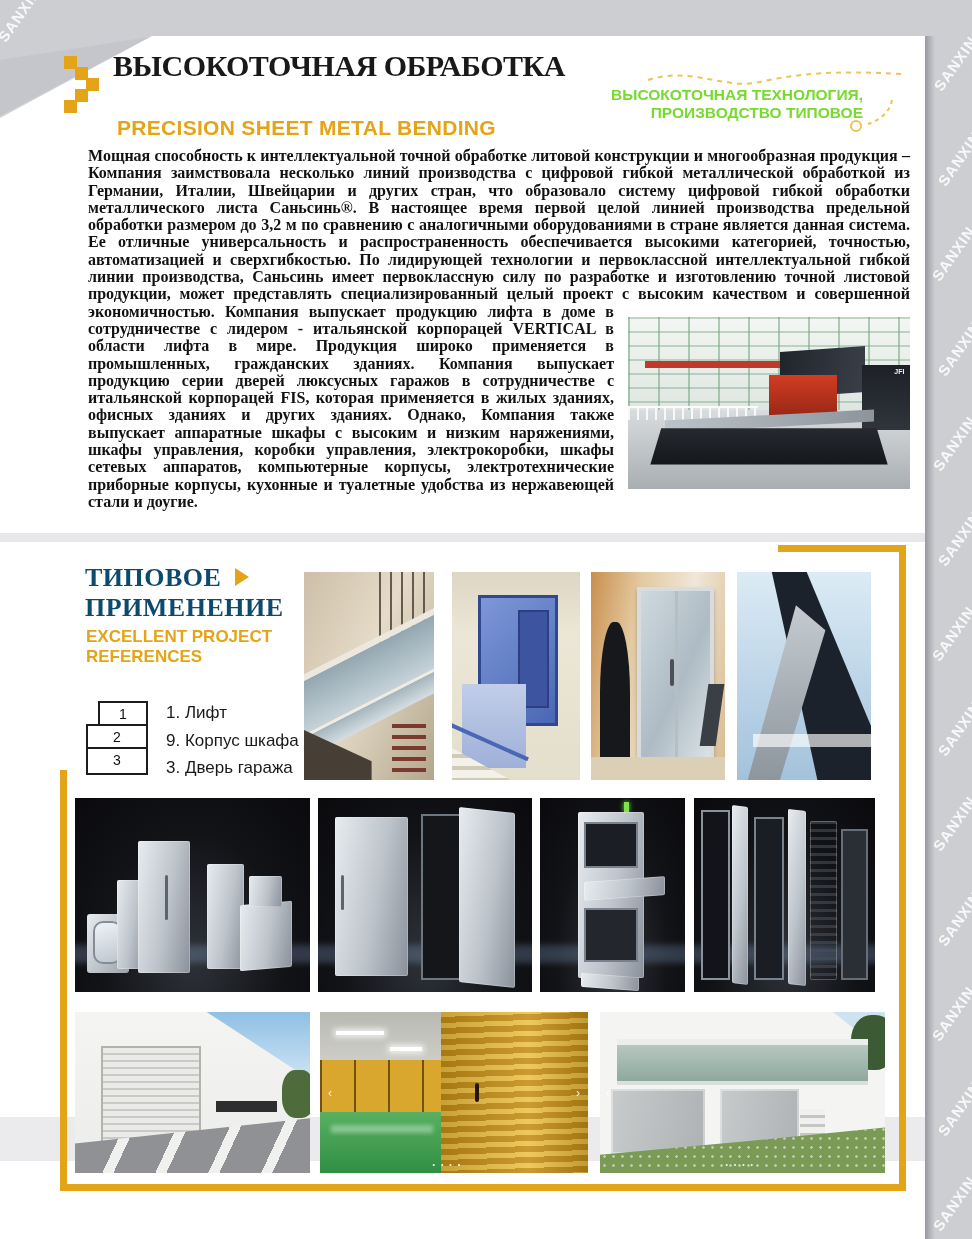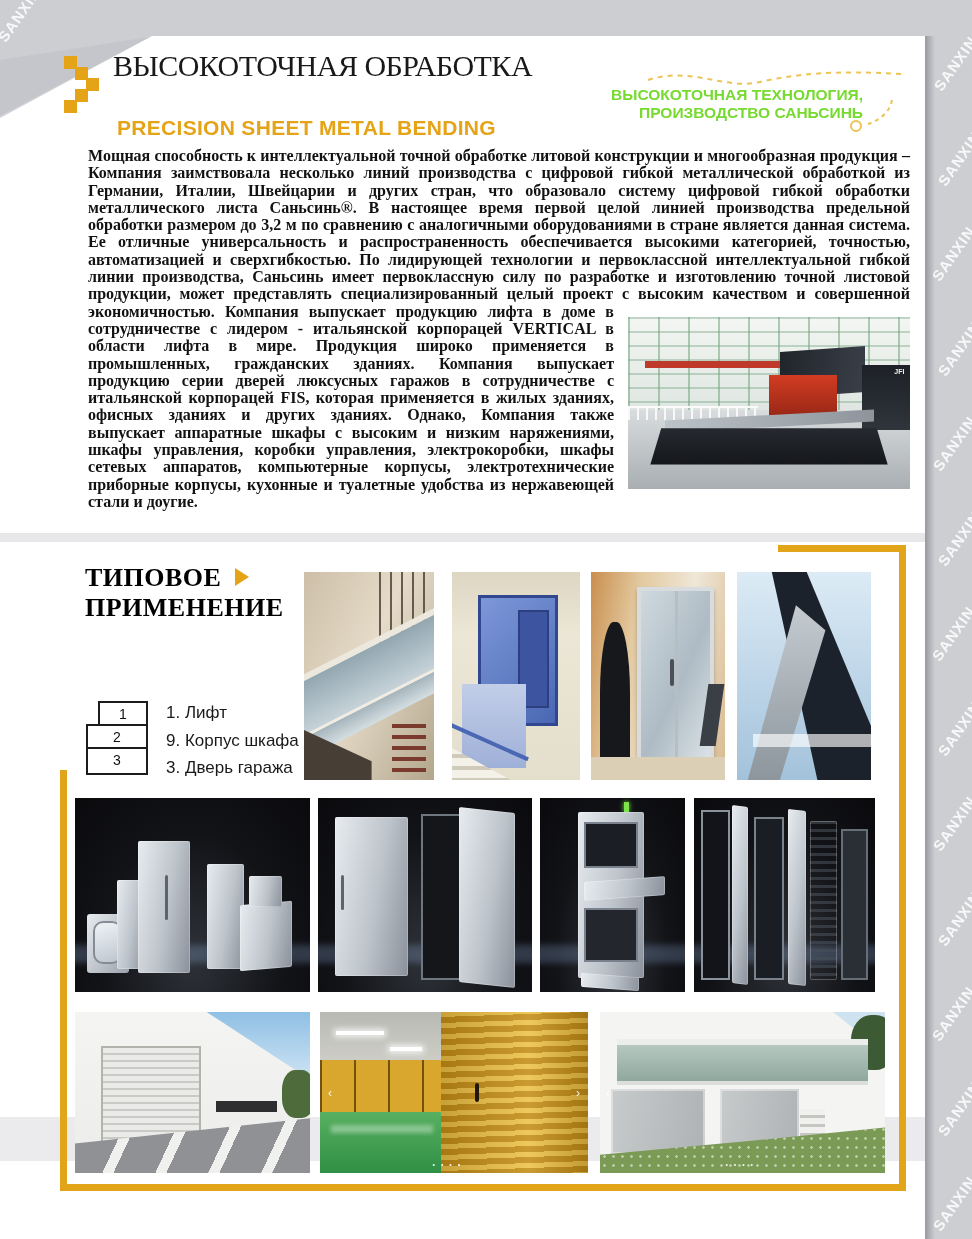--- a/index.html
+++ b/index.html
@@ -12,21 +12,21 @@
   .page{position:absolute;inset:0;background:#fff;
         clip-path:polygon(0 116px,152px 36px,925px 36px,925px 1239px,0 1239px);}
   .fold{position:absolute;left:0;top:0;width:160px;height:125px;background:#c2c3c8;opacity:.75;
         clip-path:polygon(0 60px,150px 37px,0 118px);}
   .edge-shade{position:absolute;left:925px;top:36px;width:10px;height:1203px;
         background:linear-gradient(90deg,rgba(110,110,120,.55),rgba(110,110,120,0));}
 
   
   .chevron{position:absolute;left:64px;top:56px;width:38px;height:58px;}
   .chevron i{position:absolute;width:13px;height:13px;background:#E5A417;}
-  .title{position:absolute;left:113px;top:50px;font-weight:normal;font-size:30px;line-height:31px;
+  .title{position:absolute;left:113px;top:50px;font-weight:bold;font-size:30px;line-height:31px;
          color:#191919;letter-spacing:-0.5px;white-space:nowrap;}
   .subtitle{position:absolute;left:117px;top:116px;font:bold 21px "Liberation Sans",sans-serif;
          color:#E5A417;letter-spacing:.3px;white-space:nowrap;}
   .tagline{position:absolute;left:598px;top:86px;width:265px;text-align:right;
          font:600 15.5px/17.5px "Liberation Sans",sans-serif;color:#77DA2E;}
   .deco{position:absolute;left:640px;top:58px;width:270px;height:84px;}
 
   
   .intro{position:absolute;left:88px;top:147px;width:822px;text-align:justify;
          font:bold 16px/17.3px "Liberation Serif",serif;color:#121212;}
@@ -52,21 +52,21 @@
      background:linear-gradient(#262a30,#15171b);}
   .f-label{right:2%;top:30%;font:bold 7px "Liberation Sans",sans-serif;color:#eee;}
 
   
   .divider{position:absolute;left:0;top:533px;width:925px;height:9px;background:#e7e7ea;}
   .band{position:absolute;left:0;top:1117px;width:925px;height:44px;background:#ebebee;}
   .frame{position:absolute;background:#E2A418;}
 
   
   .s2-title{position:absolute;left:85px;top:563px;font-weight:bold;font-size:26px;line-height:30px;
-            color:#000000;letter-spacing:.5px;white-space:nowrap;}
+            color:#0c4a6e;letter-spacing:.5px;white-space:nowrap;}
   .tri{display:inline-block;width:0;height:0;margin-left:14px;
        border-left:14px solid #E5A417;border-top:9px solid transparent;border-bottom:9px solid transparent;}
   .s2-sub{position:absolute;left:86px;top:627px;font:bold 17px/20px "Liberation Sans",sans-serif;
           color:#E5A417;white-space:nowrap;}
 
   
   .lbox{position:absolute;border:2px solid #1c1c1c;background:#fff;text-align:center;
         font:14px/23px "Liberation Sans",sans-serif;color:#111;}
   .legend-text{position:absolute;left:166px;top:699px;font:17px/27.5px "Liberation Sans",sans-serif;
         color:#1a1a1a;white-space:nowrap;}
@@ -203,21 +203,21 @@
   <div class="subtitle">PRECISION SHEET METAL BENDING</div>
 
   <svg class="deco" viewBox="0 0 270 84">
     <path d="M8 22 C 50 8, 85 32, 120 24 S 195 12, 262 16" fill="none" stroke="#ECC355" stroke-width="2" stroke-dasharray="5 5"></path>
     <path d="M252 42 C 250 54, 240 62, 228 66" fill="none" stroke="#ECC355" stroke-width="2" stroke-dasharray="4 4"></path>
     <circle cx="216" cy="68" r="5" fill="none" stroke="#ECC355" stroke-width="2"></circle>
   </svg>
 
   <div class="tagline">
     <div>ВЫСОКОТОЧНАЯ ТЕХНОЛОГИЯ,</div>
-    <div>ПРОИЗВОДСТВО САНЬСИНЬ</div>
+    <div>ПРОИЗВОДСТВО ТИПОВОЕ</div>
   </div>
 
   <div class="intro">
     <span>Мощная способность к интеллектуальной точной обработке литовой конструкции и многообразная продукция – Компания заимствовала несколько линий производства с цифровой гибкой металлической обработкой из Германии, Италии, Швейцарии и других стран, что образовало систему цифровой гибкой обработки металлического листа Саньсинь®. В настоящее время первой целой линией производства предельной обработки размером до 3,2 м по сравнению с аналогичными оборудованиями в стране является данная система. Ее отличные универсальность и распространенность обеспечивается высокими категорией, точностью, автоматизацией и сверхгибкостью. По лидирующей технологии и первоклассной интеллектуальной гибкой линии производства, Саньсинь имеет первоклассную силу по разработке и изготовлению точной листовой продукции, может представлять специализированный целый проект с высоким качеством и совершенной </span>
     <span class="factory">
       <div class="f-ceil"></div>
       <div class="f-beams"></div>
       <div class="f-cols"></div>
       <div class="f-crane"></div>
       <div class="f-floor"></div>
@@ -234,20 +234,24 @@
 
   <div class="divider"></div>
 
   <div class="s2-title">
     <div>
       <span>ТИПОВОЕ</span><span class="tri"></span>
     </div>
     <div>ПРИМЕНЕНИЕ</div>
   </div>
 
+  <div class="s2-sub">
+    <div>EXCELLENT PROJECT</div>
+    <div>REFERENCES</div>
+  </div>
 
   <div class="lbox" style="left:98px;top:701px;width:46px;height:23px;">1</div>
   <div class="lbox" style="left:86px;top:724px;width:58px;height:23px;">2</div>
   <div class="lbox" style="left:86px;top:747px;width:58px;height:24px;">3</div>
 
   <div class="legend-text">
     <div>1. Лифт</div>
     <div>9. Корпус шкафа</div>
     <div>3. Дверь гаража</div>
   </div>

